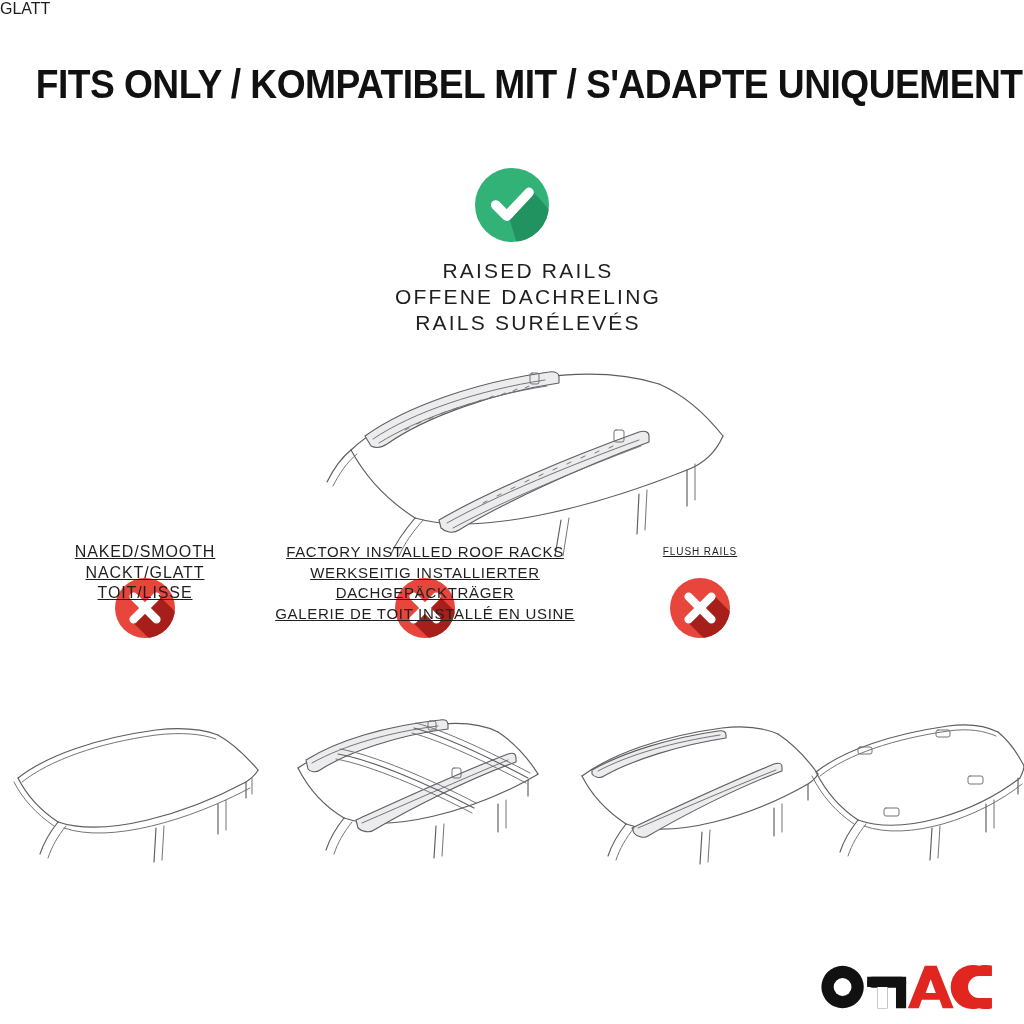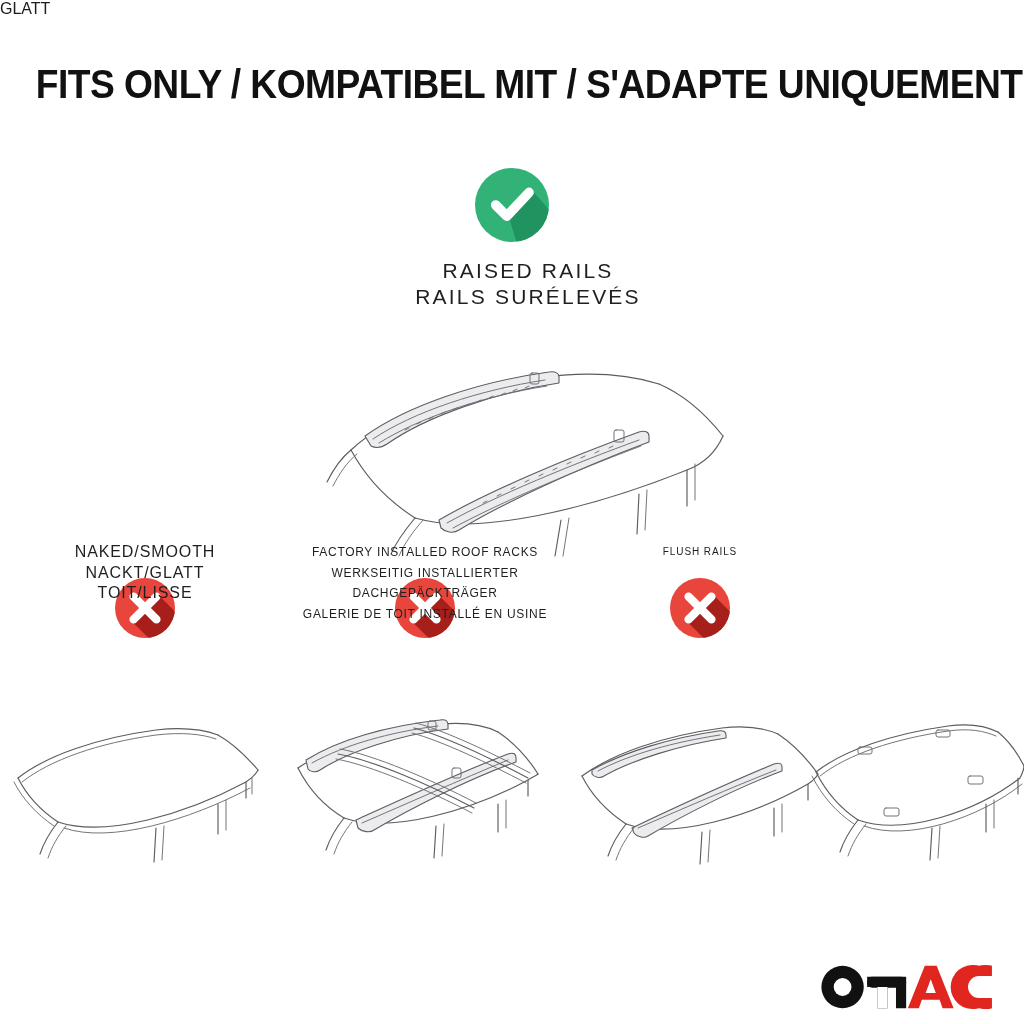--- a/index.html
+++ b/index.html
@@ -42,26 +42,26 @@
   .cols{position:absolute;left:0;top:578px;width:1024px;height:140px;}
   .col{position:absolute;top:0;}
   .col .xicon{display:block;margin:0 auto;width:60px;height:60px;}
   .col .cap{
     position:absolute;left:0;width:100%;
     bottom:0;
     text-align:center;
     font-size:10px;line-height:20.5px;font-weight:400;
     letter-spacing:0.9px;color:#1f1f1f;
   }
-  .col .cap div{white-space:nowrap;}
+  .col .cap div{white-space:nowrap;text-decoration:underline;}
   .col.c1{left:12px;width:266px;}
   .col.c2{left:270px;width:310px;}
   .col.c3{left:586px;width:228px;}
   .col.c4{left:818px;width:200px;}
-  .col.c2 .cap{font-size:12px;letter-spacing:0.7px;}
+  .col.c2 .cap{font-size:15px;letter-spacing:0.7px;}
   .col.c1 .cap{font-size:16px;}
 
   .cols .cap{height:96px;}
 
   
   .art-row{position:absolute;left:0;top:716px;width:1024px;height:200px;}
   .art{position:absolute;top:0;}
   .art.a1{left:6px;width:268px;height:190px;}
   .art.a2{left:276px;width:300px;height:190px;}
   .art.a3{left:568px;width:262px;height:190px;}
@@ -94,20 +94,21 @@
       </defs>
       <circle cx="50" cy="50" r="50" fill="#32b277"></circle>
       <g clip-path="url(#hcCircle)">
         <polygon points="43,57 76,29 100,56 100,100 56,100" fill="#1f8d5d" opacity="0.85"></polygon>
       </g>
       <path d="M28 50 L43 65 L73 33" fill="none" stroke="#ffffff" stroke-width="13" stroke-linecap="round" stroke-linejoin="round"></path>
     </svg>
 
     <div class="hero-caption">
       <div>RAISED RAILS</div>
+      <div>OFFENE DACHRELING</div>
       <div>RAILS SURÉLEVÉS</div>
     </div>
 
     <svg class="hero-art" viewBox="0 0 450 200">
 
       <path class="ln" d="M64 92 C100 58 170 32 250 20 C300 13 340 16 372 26"></path>
       <path class="ln" d="M372 26 C400 38 420 58 436 78"></path>
       <path class="ln" d="M64 92 C78 118 100 142 128 160"></path>
       <path class="ln" d="M128 160 C190 178 300 152 400 112 C416 106 428 96 436 78"></path>
 

